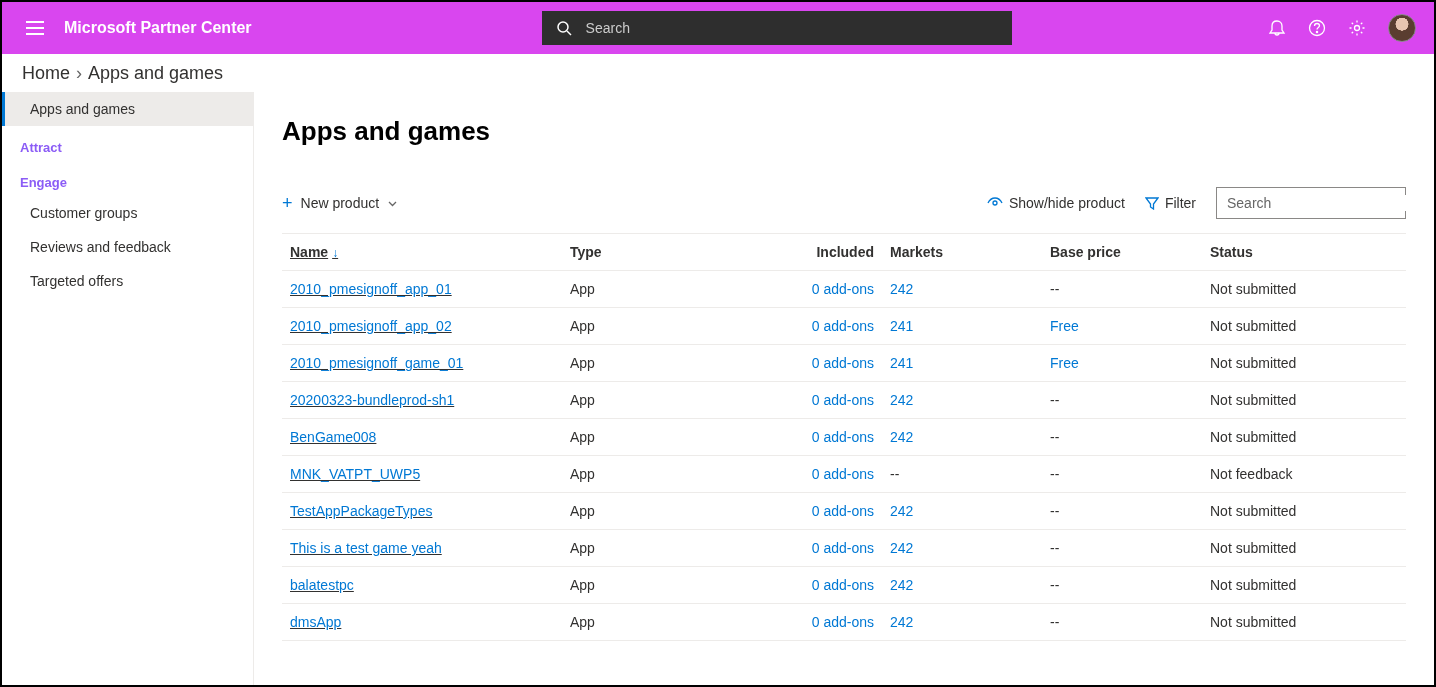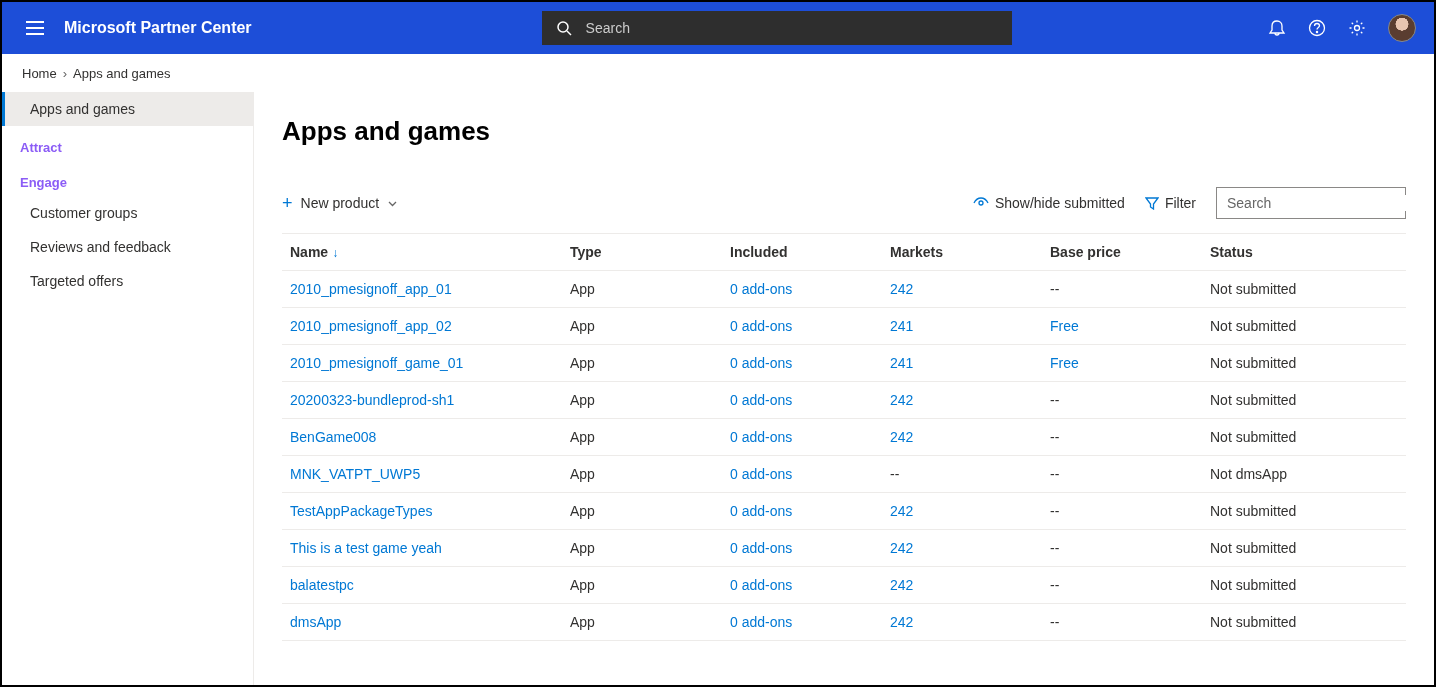--- a/index.html
+++ b/index.html
@@ -1,30 +1,30 @@
 <!DOCTYPE html>
 <html><head>
   <meta charset="utf-8">
   <style>
     * { margin: 0; padding: 0; box-sizing: border-box; font-family: "Segoe UI", -apple-system, sans-serif; }
     body { width: 1436px; height: 687px; border: 2px solid #000; overflow: hidden; background: #fff; }
     
-    .topbar { display: flex; align-items: center; height: 52px; background: #1d4ed8; color: #fff; padding: 0 18px; }
+    .topbar { display: flex; align-items: center; height: 52px; background: #d946ef; color: #fff; padding: 0 18px; }
     .hamburger { display: flex; flex-direction: column; gap: 4px; cursor: pointer; padding: 6px; }
     .hamburger span { width: 18px; height: 2px; background: #fff; }
     .brand { font-size: 16px; font-weight: 600; margin-left: 14px; }
     .search-box { margin-left: 290px; display: flex; align-items: center; background: #2e2e2e; width: 470px; height: 34px; padding: 0 14px; }
     .search-box svg { flex-shrink: 0; }
     .search-box input { background: transparent; border: none; color: #fff; font-size: 14px; margin-left: 14px; outline: none; flex: 1; }
     .search-box input::placeholder { color: #ccc; }
     .topbar-right { margin-left: auto; display: flex; align-items: center; gap: 22px; }
     .topbar-right svg { cursor: pointer; }
     .avatar { width: 28px; height: 28px; border-radius: 50%; background: radial-gradient(circle at 50% 35%, #e8c5b0 30%, #5a3d30 31%); border: 1px solid #888; }
     
-    .breadcrumb { display: flex; align-items: center; height: 38px; padding: 0 20px; font-size: 13px; color: #323130; }
+    .breadcrumb { display: flex; align-items: center; height: 38px; padding: 0 20px; font-size: 18px; color: #323130; }
     .breadcrumb .sep { margin: 0 6px; color: #666; }
     
     .layout { display: flex; height: calc(100% - 52px - 38px); }
     
     .sidebar { width: 252px; border-right: 1px solid #edebe9; padding-top: 0; }
     .sidebar-item { padding: 9px 18px 9px 28px; font-size: 14px; color: #323130; cursor: pointer; }
     .sidebar-item.active { background: #edebe9; border-left: 3px solid #0078d4; padding-left: 25px; }
     .sidebar-heading { padding: 14px 18px 6px 18px; font-size: 13px; font-weight: 600; color: #8b5cf6; }
     
     .main { flex: 1; padding: 24px 28px; overflow: auto; }
@@ -40,23 +40,23 @@
     .mini-search { display: flex; align-items: center; border: 1px solid #8a8886; height: 32px; padding: 0 10px; width: 190px; }
     .mini-search input { border: none; outline: none; font-size: 14px; flex: 1; }
     .mini-search input::placeholder { color: #666; }
     .mini-search svg { color: #0078d4; }
     
     table { width: 100%; border-collapse: collapse; }
     th { text-align: left; font-weight: 600; font-size: 14px; padding: 10px 8px; border-top: 1px solid #edebe9; border-bottom: 1px solid #edebe9; color: #323130; }
     th.sorting .arrow { color: #0078d4; font-size: 12px; margin-left: 4px; }
     td { padding: 10px 8px; font-size: 14px; border-bottom: 1px solid #edebe9; color: #323130; }
     td a { color: #0078d4; text-decoration: none; cursor: pointer; }
-    .col-name { width: 280px; }
+    .col-name { width: 280px; text-decoration: underline; }
     .col-type { width: 160px; }
-    .col-included { width: 160px; }
+    .col-included { width: 160px; text-align: right; }
     .col-markets { width: 160px; }
     .col-baseprice { width: 160px; }
     .col-status { }
   </style>
 </head>
 <body>
 
 <div class="topbar">
   <div class="hamburger">
     <span></span>
@@ -116,21 +116,21 @@
         <svg class="chev" width="11" height="11" viewBox="0 0 11 11" fill="none" stroke="#666" stroke-width="1.3">
             <path d="M2 4 L5.5 7.5 L9 4"></path>
           </svg>
       </div>
       <div class="toolbar-right">
         <div class="tool-link">
           <svg width="16" height="16" viewBox="0 0 16 16" fill="none" stroke="#0078d4" stroke-width="1.3">
               <path d="M1 8 C3 4 6 3 8 3 C10 3 13 4 15 8"></path>
               <circle cx="8" cy="8" r="2"></circle>
             </svg>
-          <span>Show/hide submitted</span>
+          <span>Show/hide product</span>
         </div>
         <div class="tool-link">
           <svg width="14" height="14" viewBox="0 0 14 14" fill="none" stroke="#0078d4" stroke-width="1.3">
               <path d="M1 2 L13 2 L8.5 8 L8.5 13 L5.5 11 L5.5 8 Z"></path>
             </svg>
           <span>Filter</span>
         </div>
         <div class="mini-search">
           <input type="text" placeholder="Search" style="">
           <svg width="15" height="15" viewBox="0 0 16 16" fill="none" stroke="#0078d4" stroke-width="1.5">
@@ -192,21 +192,21 @@
             <td class="col-markets"><a>242</a></td>
             <td class="col-baseprice">--</td>
             <td class="col-status">Not submitted</td>
           </tr>
           <tr>
             <td class="col-name"><a>MNK_VATPT_UWP5</a></td>
             <td class="col-type">App</td>
             <td class="col-included"><a>0 add-ons</a></td>
             <td class="col-markets">--</td>
             <td class="col-baseprice">--</td>
-            <td class="col-status">Not dmsApp</td>
+            <td class="col-status">Not feedback</td>
           </tr>
           <tr>
             <td class="col-name"><a>TestAppPackageTypes</a></td>
             <td class="col-type">App</td>
             <td class="col-included"><a>0 add-ons</a></td>
             <td class="col-markets"><a>242</a></td>
             <td class="col-baseprice">--</td>
             <td class="col-status">Not submitted</td>
           </tr>
           <tr>

